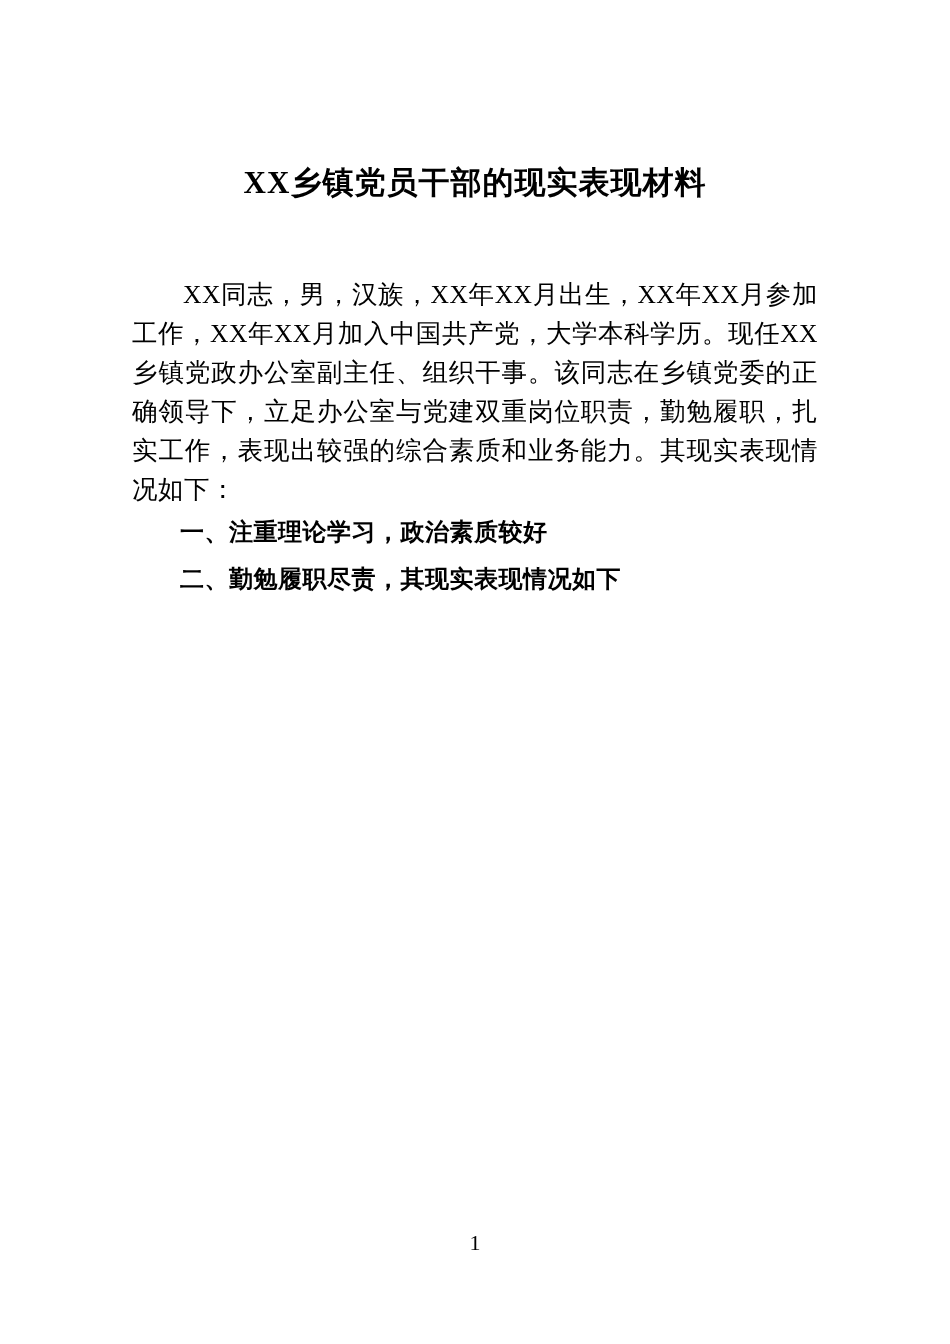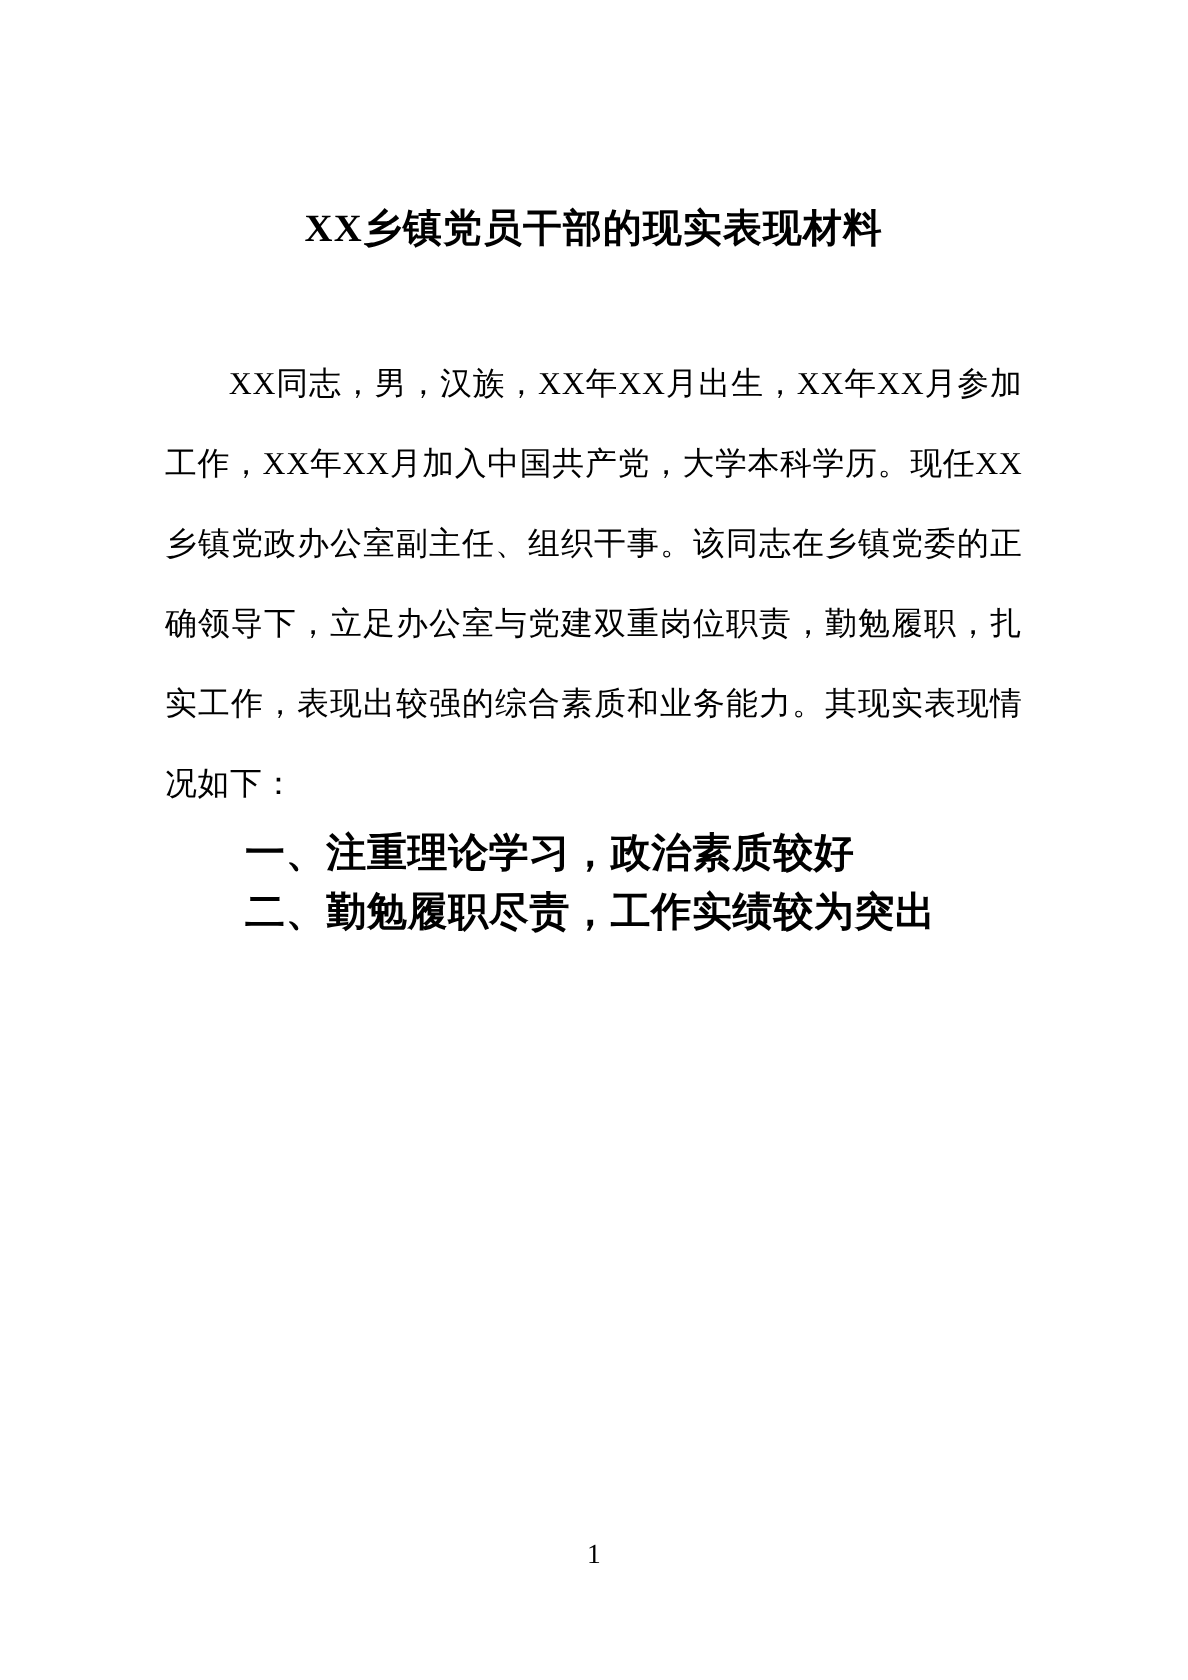--- a/index.html
+++ b/index.html
@@ -26,31 +26,31 @@
     font-family: "Liberation Serif", "DejaVu Serif", serif;
     font-weight: bold;
     font-size: 31px;
     text-align: center;
     letter-spacing: 1px;
     line-height: 1.5;
     margin: 0 0 68px 0;
   }
   .para {
     font-size: 25.5px;
-    line-height: 64px;
+    line-height: 39px;
     text-align: justify;
     text-justify: inter-ideograph;
     text-indent: 2em;
     margin: 0;
     letter-spacing: 0.5px;
   }
   .heading {
     font-family: "DejaVu Sans", "Liberation Sans", sans-serif;
     font-weight: bold;
-    font-size: 32px;
+    font-size: 24px;
     line-height: 47px;
     text-indent: 2em;
     margin: 0;
     letter-spacing: 0.5px;
   }
   .page-number {
     position: absolute;
     bottom: 88px;
     left: 0;
     width: 950px;
@@ -64,17 +64,17 @@
 
 <div class="page">
 
   <h1 class="doc-title">XX乡镇党员干部的现实表现材料</h1>
 
   <p class="para">XX同志，男，汉族，XX年XX月出生，XX年XX月参加工作，XX年XX月加入中国共产党，大学本科学历。现任XX乡镇党政办公室副主任、组织干事。该同志在乡镇党委的正确领导下，立足办公室与党建双重岗位职责，勤勉履职，扎实工作，表现出较强的综合素质和业务能力。其现实表现情况如下：</p>
 
   <p class="heading">一、注重理论学习，政治素质较好</p>
 
 
-  <p class="heading">二、勤勉履职尽责，工作实绩较为突出</p>
+  <p class="heading">二、勤勉履职尽责，其现实表现情况如下</p>
 
   <div class="page-number">1</div>
 
 </div>
 
 </body></html>

